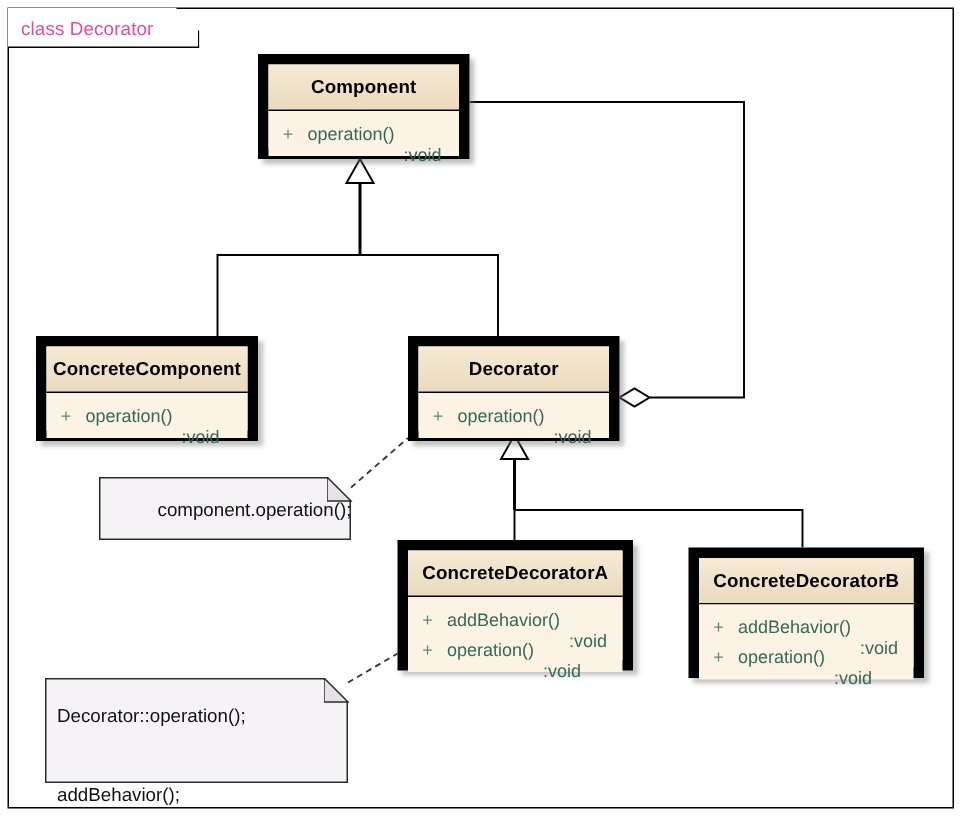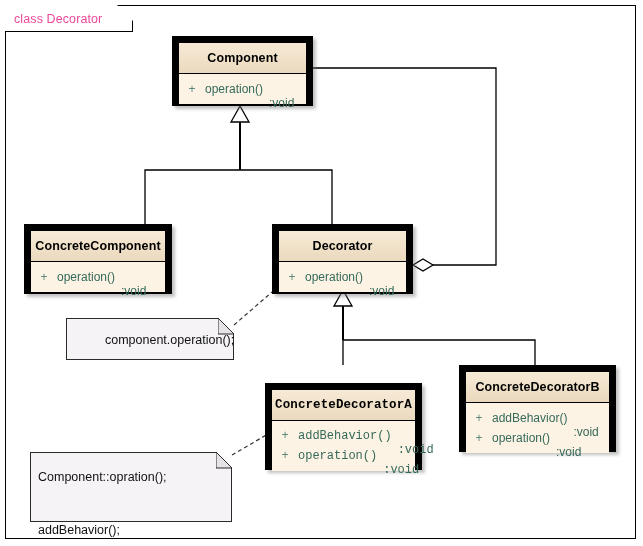--- a/index.html
+++ b/index.html
@@ -198,21 +198,21 @@
     <div class="cls-header">Decorator</div>
     <div class="cls-body">
       <div class="member">
         <span class="vis">+</span>
         <span class="mname">operation()</span>
         <span class="mtype">:void</span>
       </div>
     </div>
   </div>
 
-  <div class="uml-class" style="left:265px; top:383px; width:157px; height:87px;font-family:Liberation Mono, monospace;">
+  <div class="uml-class" style="left:265px; top:360px; width:157px; height:87px;">
     <div class="cls-header">ConcreteDecoratorA</div>
     <div class="cls-body">
       <div class="member">
         <span class="vis">+</span>
         <span class="mname">addBehavior()</span>
         <span class="mtype">:void</span>
       </div>
       <div class="member">
         <span class="vis">+</span>
         <span class="mname">operation()</span>
@@ -240,16 +240,16 @@
   <div class="uml-note" style="left:66px; top:318px; width:168px; height:42px;"></div>
   <svg class="note-fold" style="left:218px; top:318px;" width="17" height="17" viewBox="0 0 17 17">
     <path d="M 0 0 L 16 16 L 0 16 Z" fill="#e6e2e8" stroke="#2b2b2b" stroke-width="1"></path>
   </svg>
   <div class="note-text" style="left:76px; top:333px;margin-left:29px;">component.operation();</div>
 
   <div class="uml-note" style="left:30px; top:452px; width:202px; height:70px;"></div>
   <svg class="note-fold" style="left:216px; top:452px;" width="17" height="17" viewBox="0 0 17 17">
     <path d="M 0 0 L 16 16 L 0 16 Z" fill="#e6e2e8" stroke="#2b2b2b" stroke-width="1"></path>
   </svg>
-  <div class="note-text" style="left:38px; top:470px;">Component::opration();</div>
+  <div class="note-text" style="left:38px; top:470px;">Decorator::operation();</div>
   <div class="note-text" style="left:38px; top:497px;margin-top:26px;">addBehavior();</div>
 
 </div>
 
 </body></html>

